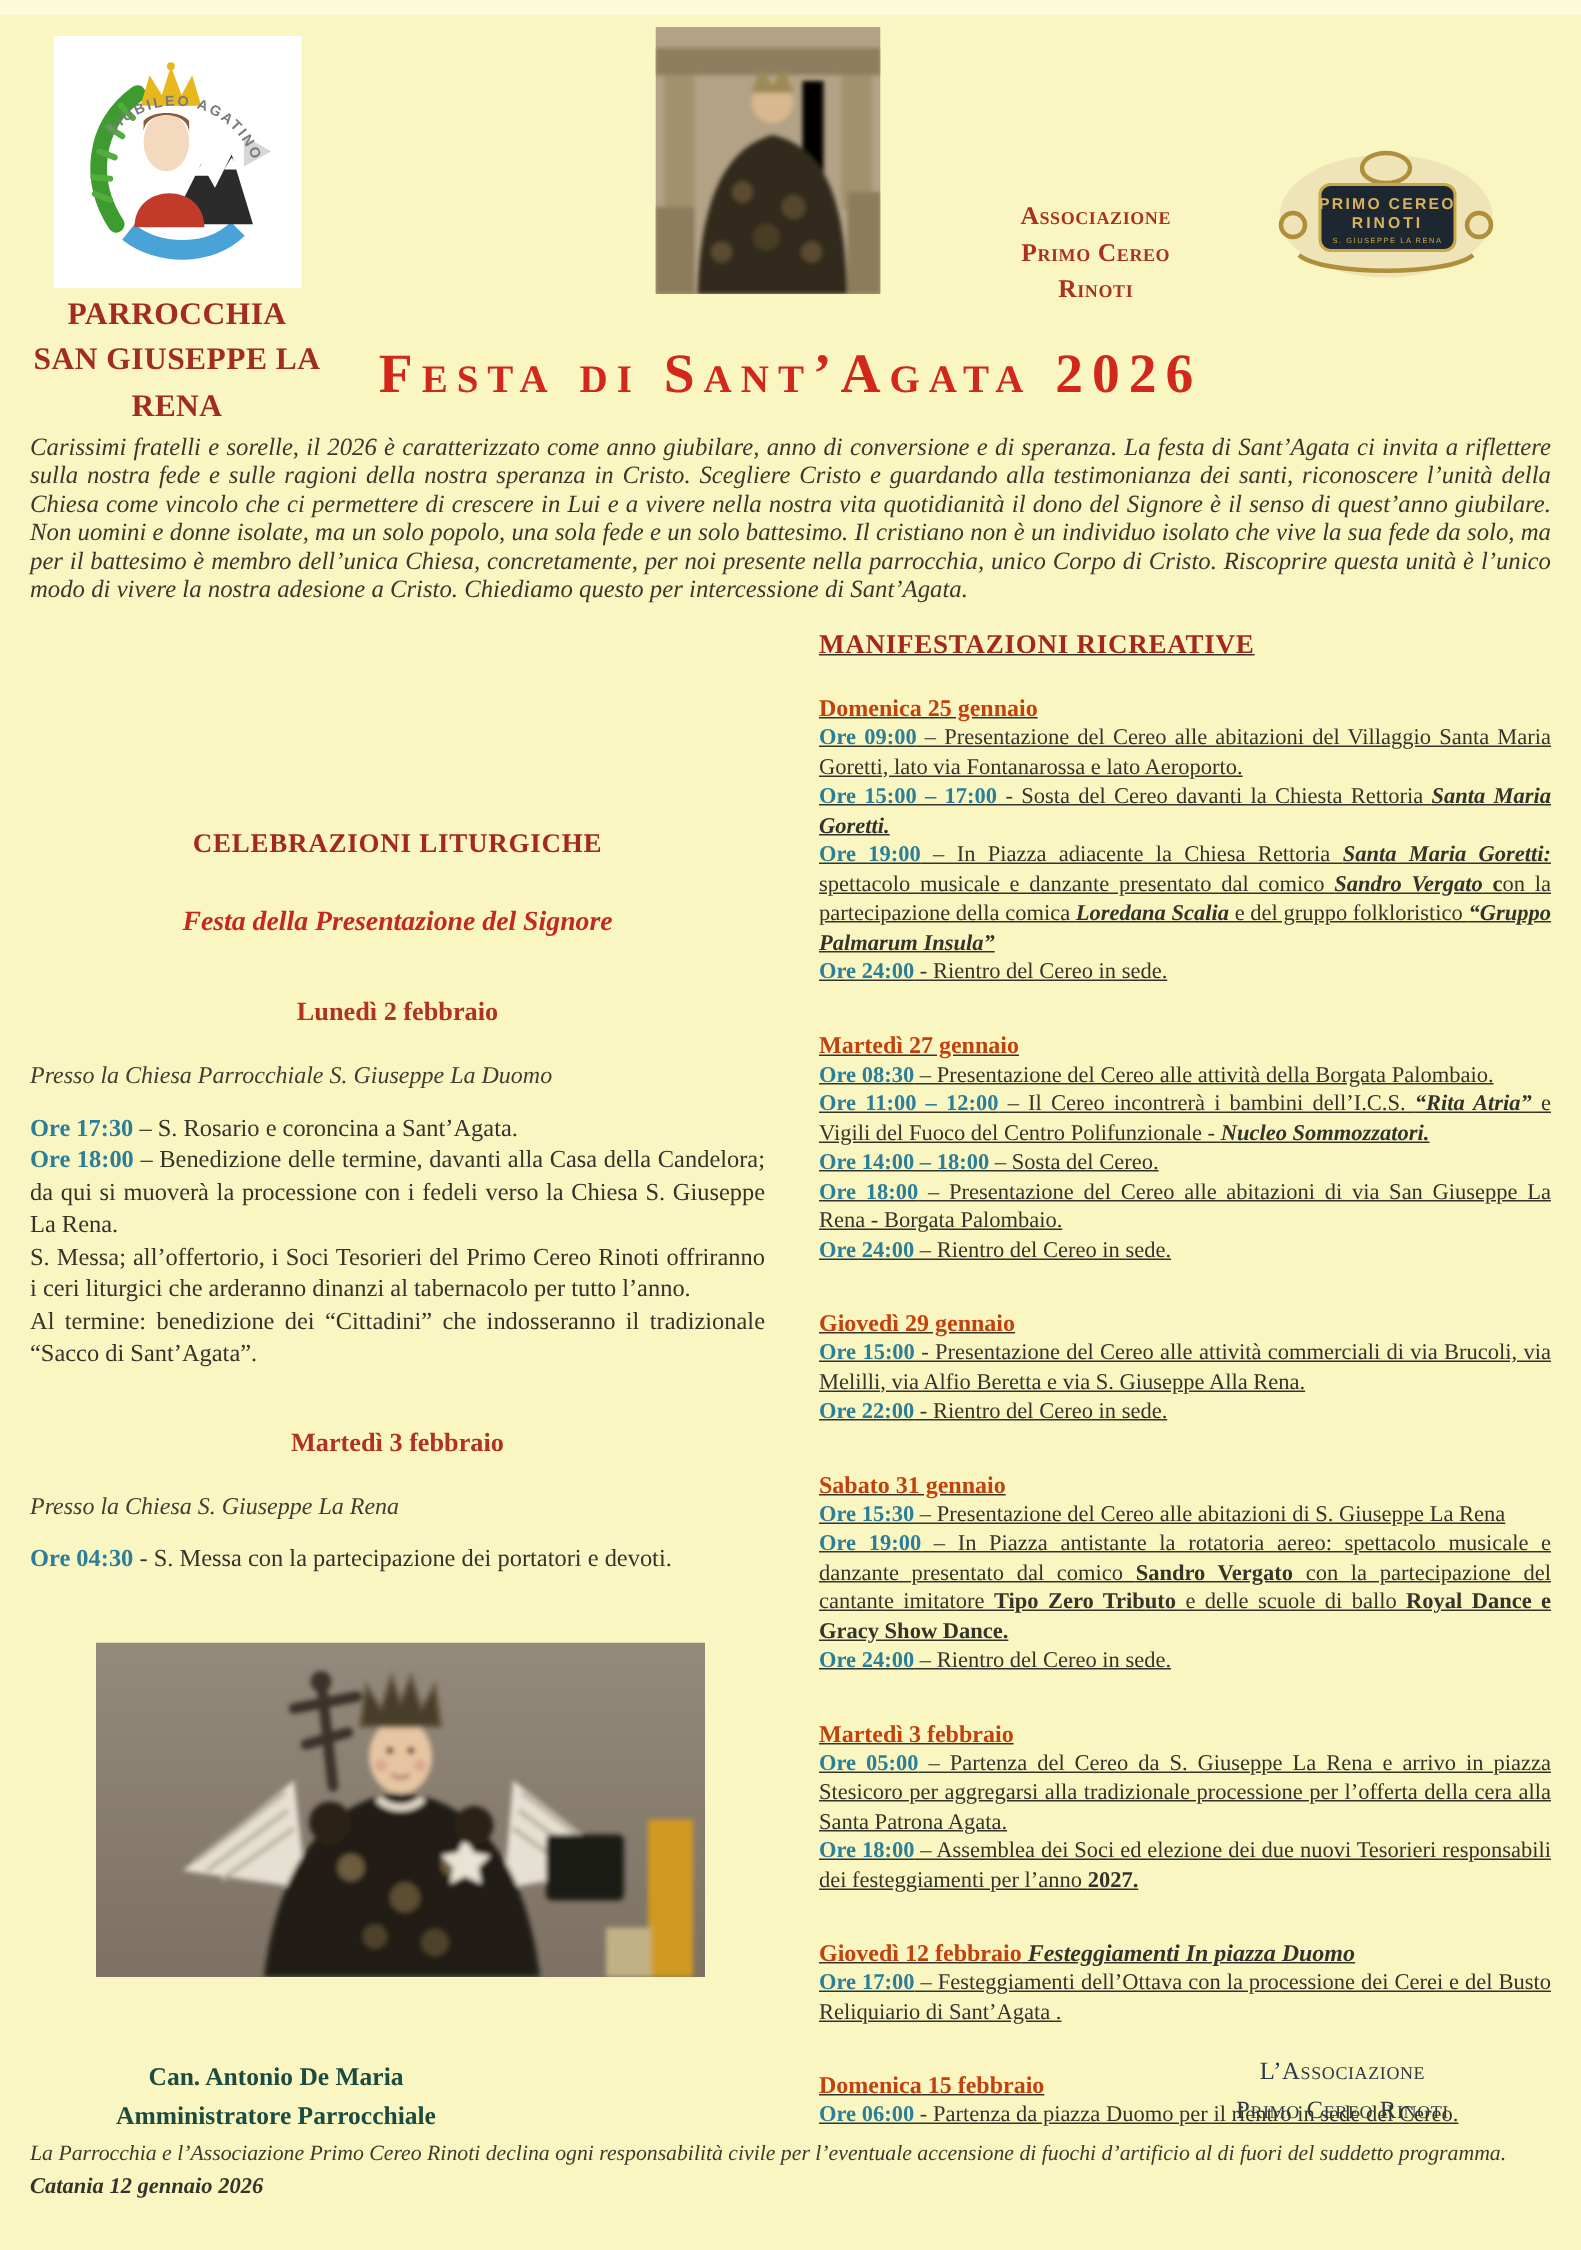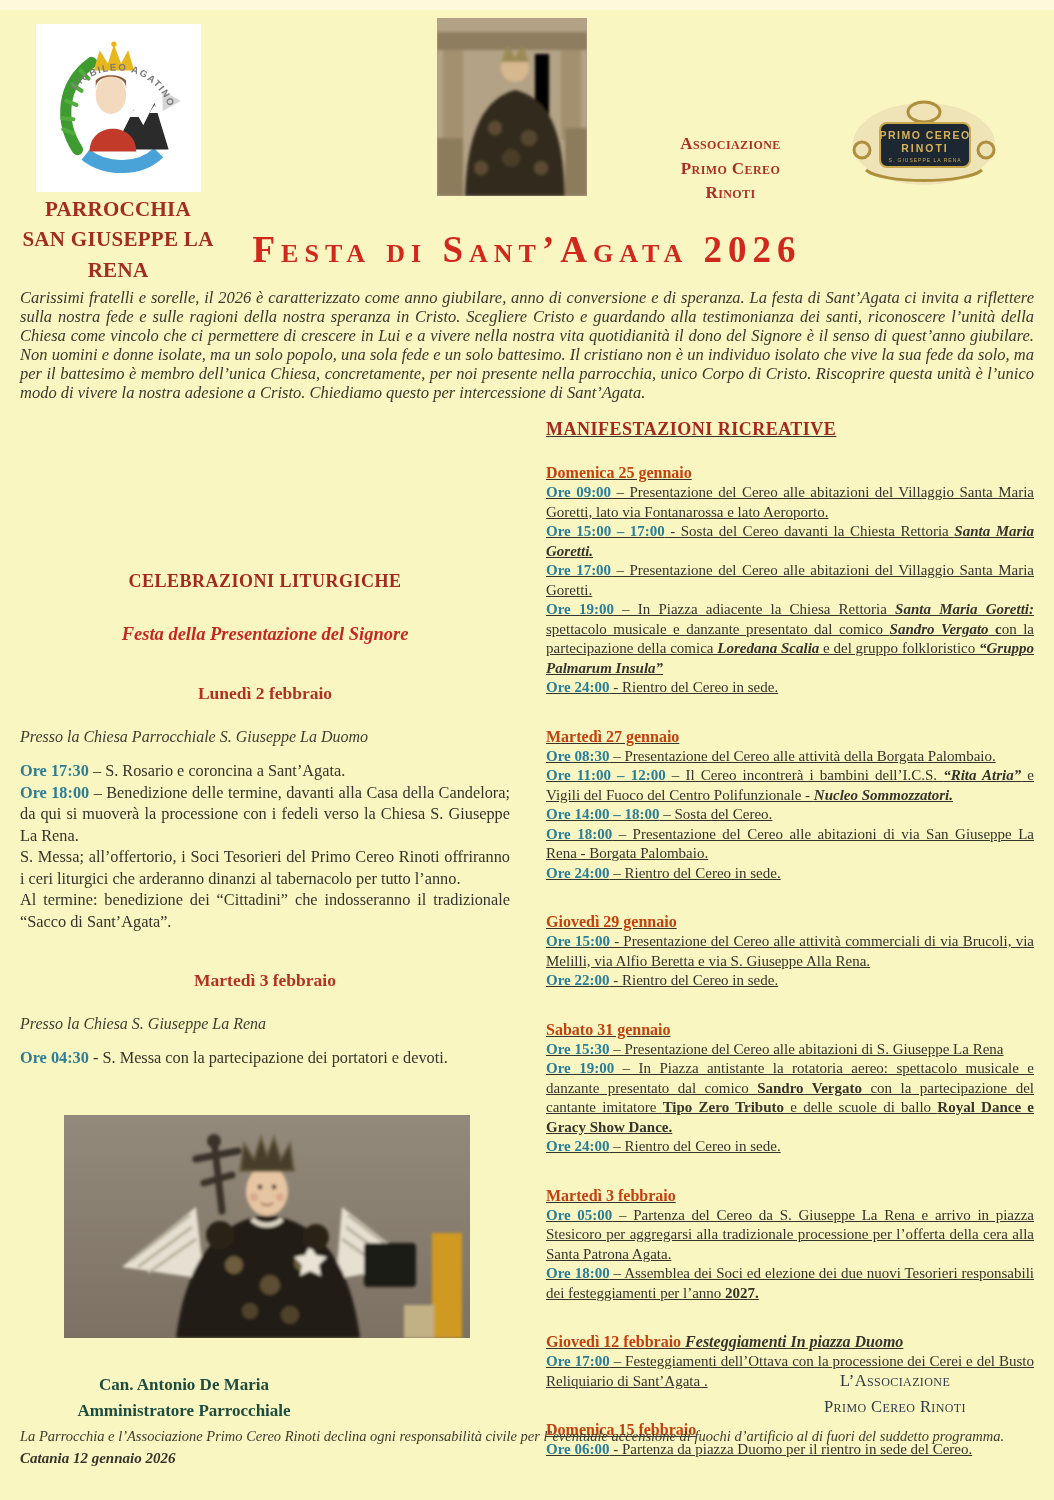--- a/index.html
+++ b/index.html
@@ -214,21 +214,20 @@
       </svg>
     </div>
 
     <div class="col-right">
       <h2 class="col-head">MANIFESTAZIONI RICREATIVE</h2>
       <div>
           <div class="day">
             <div class="day-head"><span class="date">Domenica 25 gennaio</span></div>
             <div class="ev"><span class="time">Ore 09:00</span><span> – Presentazione del Cereo alle abitazioni del Villaggio Santa Maria Goretti, lato via Fontanarossa e lato Aeroporto.</span></div>
             <div class="ev"><span class="time">Ore 15:00 – 17:00</span><span> - Sosta del Cereo davanti la Chiesta Rettoria </span><span class="bi">Santa Maria Goretti.</span></div>
-            <div class="ev"><span class="time">Ore 17:00</span><span> – Presentazione del Cereo alle abitazioni del Villaggio Santa Maria Goretti.</span></div>
             <div class="ev"><span class="time">Ore 19:00</span><span> – In Piazza adiacente la Chiesa Rettoria </span><span class="bi">Santa Maria Goretti:</span><span> spettacolo musicale e danzante presentato dal comico </span><span class="bi">Sandro Vergato</span><span class="b"> c</span><span>on la partecipazione della comica </span><span class="bi">Loredana Scalia</span><span> e del gruppo folkloristico </span><span class="bi">“Gruppo Palmarum Insula”</span></div>
             <div class="ev"><span class="time">Ore 24:00</span><span> - Rientro del Cereo in sede.</span></div>
           </div>
           <div class="day">
             <div class="day-head"><span class="date">Martedì 27 gennaio</span></div>
             <div class="ev"><span class="time">Ore 08:30</span><span> – Presentazione del Cereo alle attività della Borgata Palombaio.</span></div>
             <div class="ev"><span class="time">Ore 11:00 – 12:00</span><span> – Il Cereo incontrerà i bambini dell’I.C.S. </span><span class="bi">“Rita Atria”</span><span> e Vigili del Fuoco del Centro Polifunzionale - </span><span class="bi">Nucleo Sommozzatori.</span></div>
             <div class="ev"><span class="time">Ore 14:00 – 18:00</span><span> – Sosta del Cereo.</span></div>
             <div class="ev"><span class="time">Ore 18:00</span><span> – Presentazione del Cereo alle abitazioni di via San Giuseppe La Rena - Borgata Palombaio.</span></div>
             <div class="ev"><span class="time">Ore 24:00</span><span> – Rientro del Cereo in sede.</span></div>

